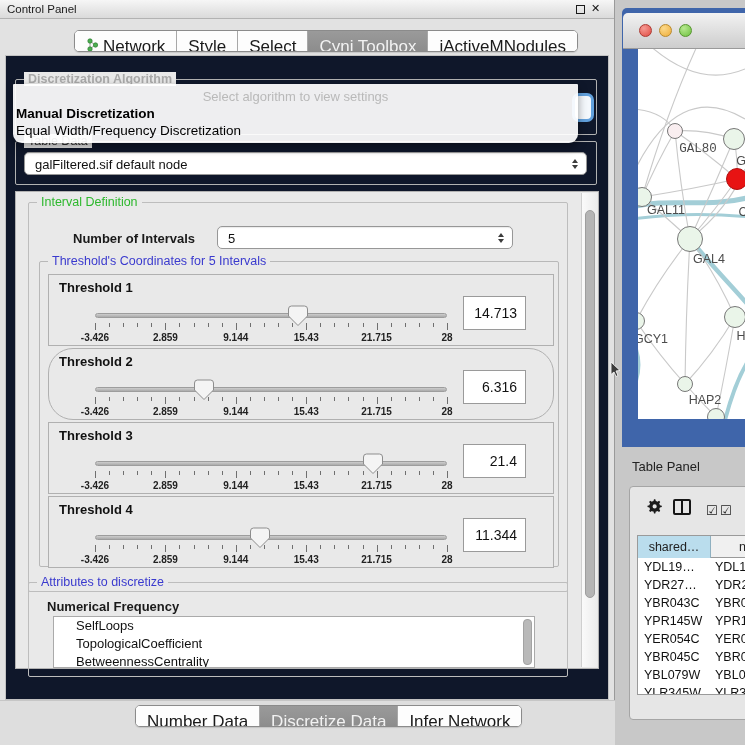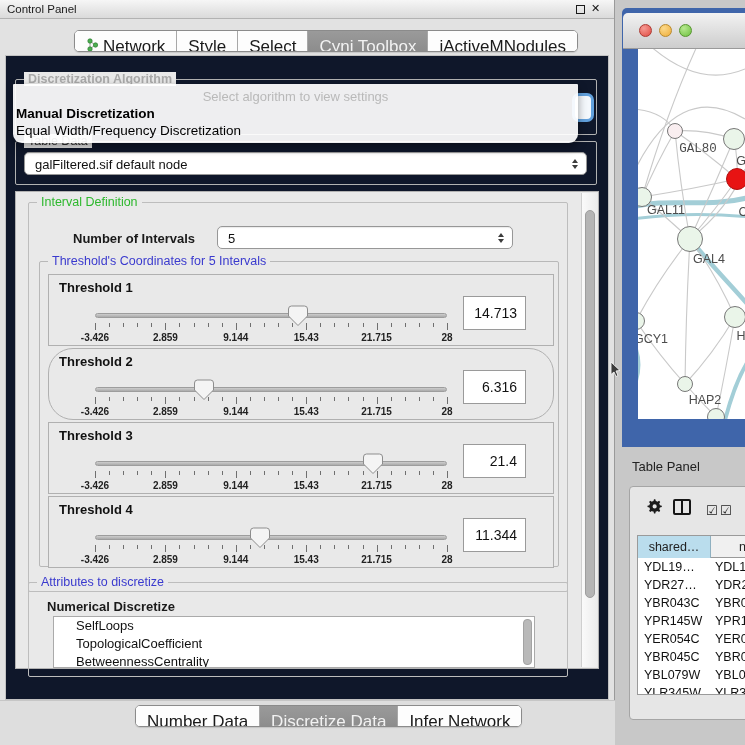--- a/index.html
+++ b/index.html
@@ -332,21 +332,21 @@
                       <path d="M3.5,1 h13 a3,3 0 0 1 3,3 v7 l-9.5,9.5 l-9.5,-9.5 v-7 a3,3 0 0 1 3,-3 z" fill="#f4f4f4" stroke="#8d8d8d"></path>
                     </svg></div>
                 </div>
                 <div class="vbox">11.344</div>
               </div>
             </div>
         </div>
 
         <div class="group" style="left:12px; top:390px; width:540px; height:95px; border-color:#bdbdbd;">
           <span class="gtitle blue">Attributes to discretize</span>
-          <span class="spin-label" style="left:18px; top:16px;">Numerical Discretize</span>
+          <span class="spin-label" style="left:18px; top:16px;">Numerical Frequency</span>
           <div class="listbox" style="left:24px; top:33px; width:482px; height:52px;" id="attr-list">
             <div class="list-scroll"></div>
           <div class="list-item">SelfLoops</div>
               <div class="list-item">TopologicalCoefficient</div>
               <div class="list-item">BetweennessCentrality</div>
             </div>
         </div>
 
       </div>
     </div>

